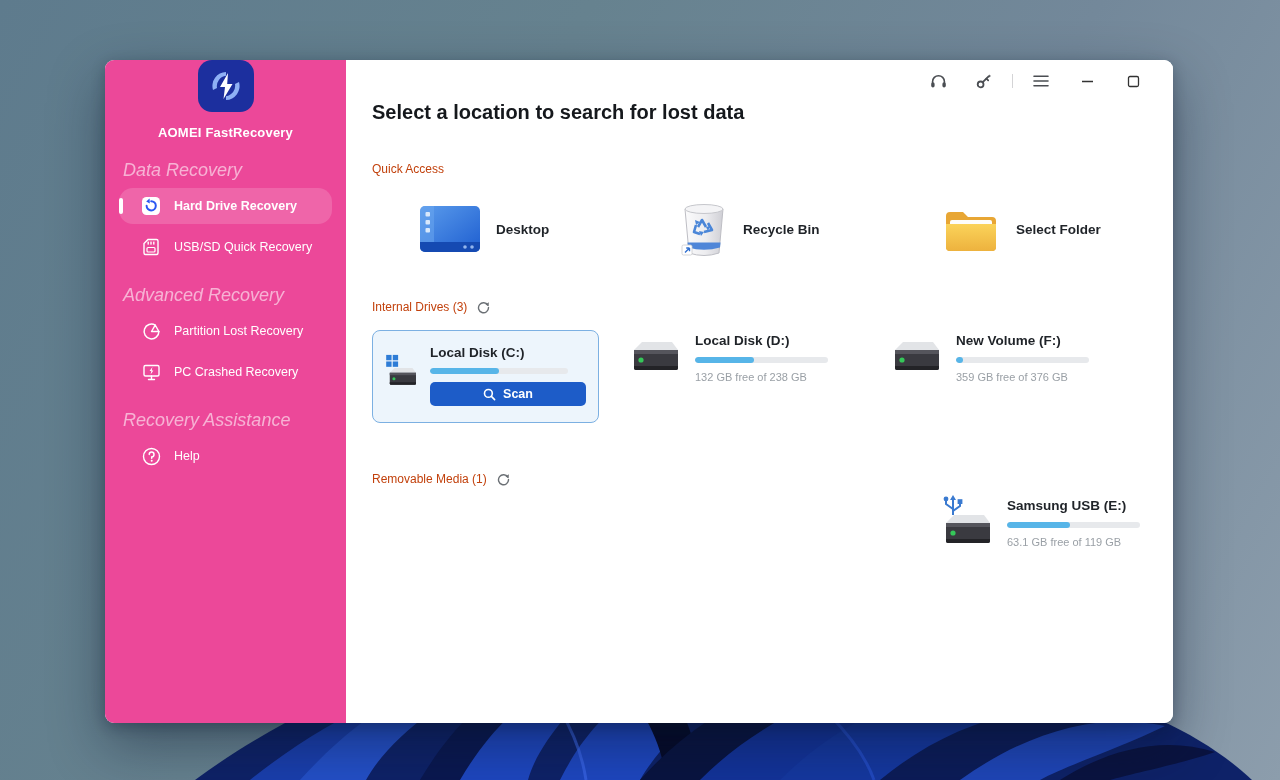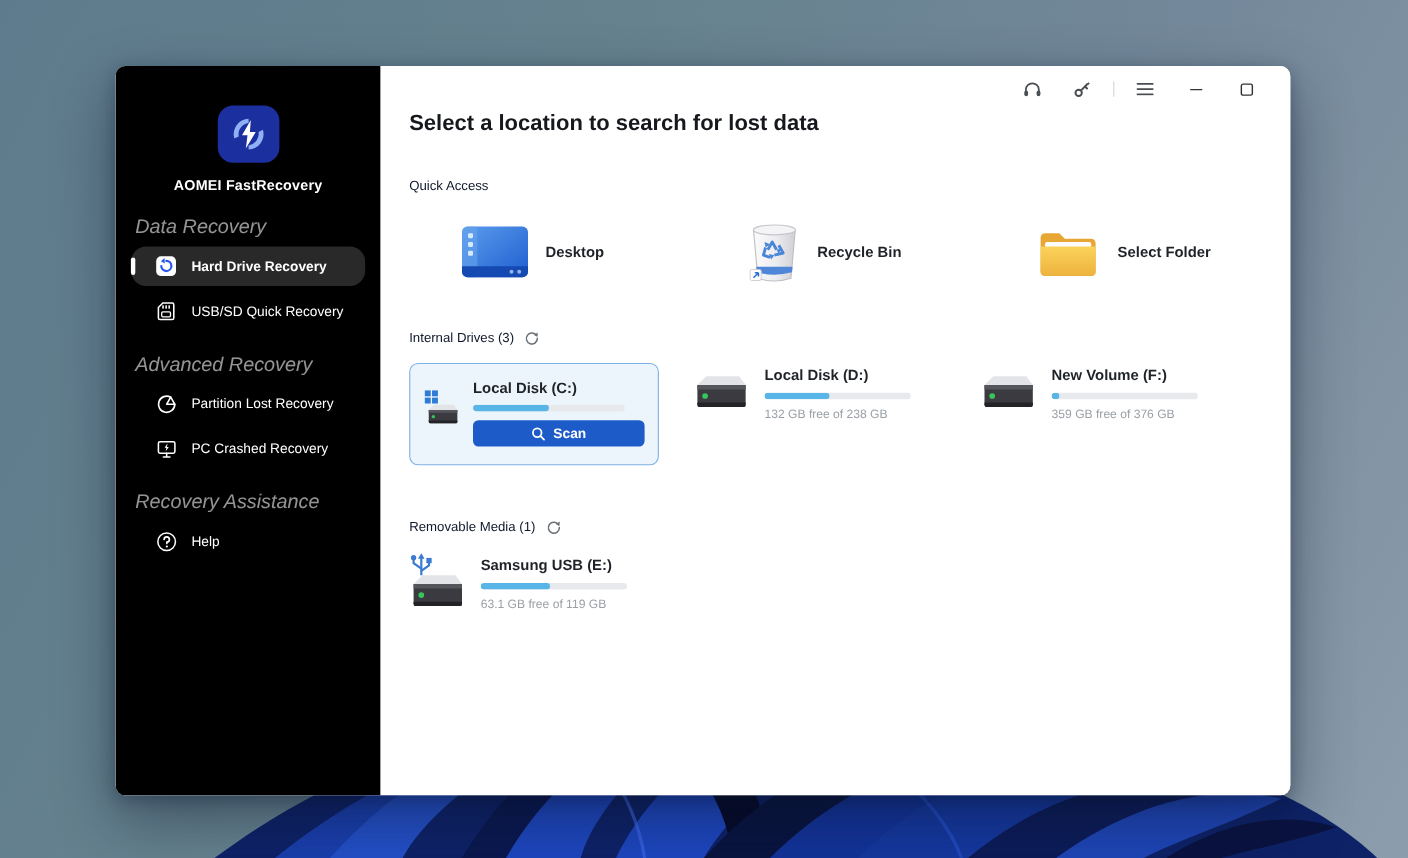--- a/index.html
+++ b/index.html
@@ -12,40 +12,40 @@
   .wallpaper-petals { position:absolute; left:0; bottom:0; width:1280px; height:780px; pointer-events:none; }
 
   
   .app-window {
     position:absolute; left:105px; top:60px; width:1068px; height:663px;
     border-radius:9px; box-shadow:0 22px 55px rgba(10,20,40,.42), 0 4px 14px rgba(10,20,40,.28);
     display:flex; overflow:hidden; background:#fff;
   }
 
   
-  .sidebar { width:241px; flex:0 0 241px; background:#000000; color:#fff; padding-top:36px; }
+  .sidebar { width:241px; flex:0 0 241px; background:#ec4899; color:#fff; }
   .logo-tile { width:56px; height:52px; margin:0 auto; background:#1c2f9e; border-radius:14px;
     display:flex; align-items:center; justify-content:center; }
   .app-name { text-align:center; font-size:13px; font-weight:bold; margin-top:13px; letter-spacing:.2px; }
   .side-section-label { margin:20px 0 7px 18px; font-size:18px; color:rgba(255,255,255,.58);font-style:italic; }
   .side-item { position:relative; height:36px; margin:0 14px 5px 14px; border-radius:14px;
     display:flex; align-items:center; gap:13px; padding-left:22px; font-size:12.5px; color:#fff; cursor:pointer; }
   .side-item .si-ico { width:20px; height:20px; flex:0 0 20px; display:flex; align-items:center; justify-content:center; }
   .side-item.selected { background:rgba(255,255,255,.16); font-weight:bold; }
   .side-item.selected::before { content:""; position:absolute; left:0; top:10px; width:3.5px; height:16px;
     background:#fff; border-radius:2px; }
 
   
   .main { flex:1; position:relative; background:#fff; padding:0 0 0 26px; }
   .win-controls { position:absolute; top:11px; right:14px; display:flex; align-items:center; gap:26px; }
   .wc-btn { display:flex; align-items:center; justify-content:center; width:20px; height:20px; cursor:pointer; }
   .wc-divider { width:1px; height:14px; background:#d4d4d6; margin:0 -8px; }
 
   .page-title { margin-top:41px; font-size:20px; font-weight:bold; color:#15181c; }
-  .section-label { font-size:12px; color:#0f172a; display:flex; align-items:center; gap:10px; }
+  .section-label { font-size:12px; color:#c2410c; display:flex; align-items:center; gap:10px; }
   .ql { margin-top:38px; }
   .refresh-btn { display:flex; cursor:pointer; }
 
   .qa-row { display:flex; margin-top:25px;padding-left:48px; }
   .qa-cell { width:261px; display:flex; align-items:center; gap:16px; cursor:pointer; }
   .qa-label { font-size:13.5px; font-weight:bold; color:#1f2328; }
 
   .drives-label { margin-top:43px; }
   .drives-row { display:flex; margin-top:16px; align-items:flex-start; }
   .drive-cell { width:261px; display:flex; align-items:flex-start; gap:17px; cursor:pointer; }
@@ -57,21 +57,21 @@
   .drive-cap { font-size:11px; color:#9aa0a6; margin-top:8px; }
 
   .drive-card { width:227px; height:93px; background:#edf5fc; border:1px solid #7cb0e2; border-radius:8px;
     display:flex; gap:14px; padding:11px 12px 0 12px; cursor:pointer; margin-right:33px; }
   .drive-card .progress { width:138px; margin-top:8px; }
   .scan-btn { width:156px; height:24px; margin-top:8px; background:#1d5cc8; color:#fff; border:none;
     border-radius:5px; font-family:inherit; font-size:12.5px; font-weight:bold; display:flex; align-items:center;
     justify-content:center; gap:7px; cursor:pointer; }
 
   .removable-label { margin-top:49px; }
-  .removable-row { display:flex; margin-top:17px; }
+  .removable-row { display:flex; margin-top:9px;justify-content:flex-end; }
 </style>
 </head>
 <body>
 
 <svg class="wallpaper-petals" viewBox="0 0 1280 780" preserveAspectRatio="none">
   <path d="M195,780 C300,703 400,666 520,657 C700,644 900,658 1060,688 C1145,705 1212,742 1252,780 Z" fill="#0e2268"></path>
   <path d="M250,780 C340,708 430,670 560,656 C470,672 372,718 316,780 Z" fill="#1a3fae"></path>
   <path d="M300,780 C360,714 420,678 500,664 C446,700 390,736 366,780 Z" fill="#2450c8"></path>
   <path d="M420,780 C468,700 520,668 602,656 C556,702 520,740 505,780 Z" fill="#0a1850"></path>
   <path d="M460,780 C500,712 548,676 620,660 C572,706 538,744 528,780 Z" fill="#1e47c0"></path>

